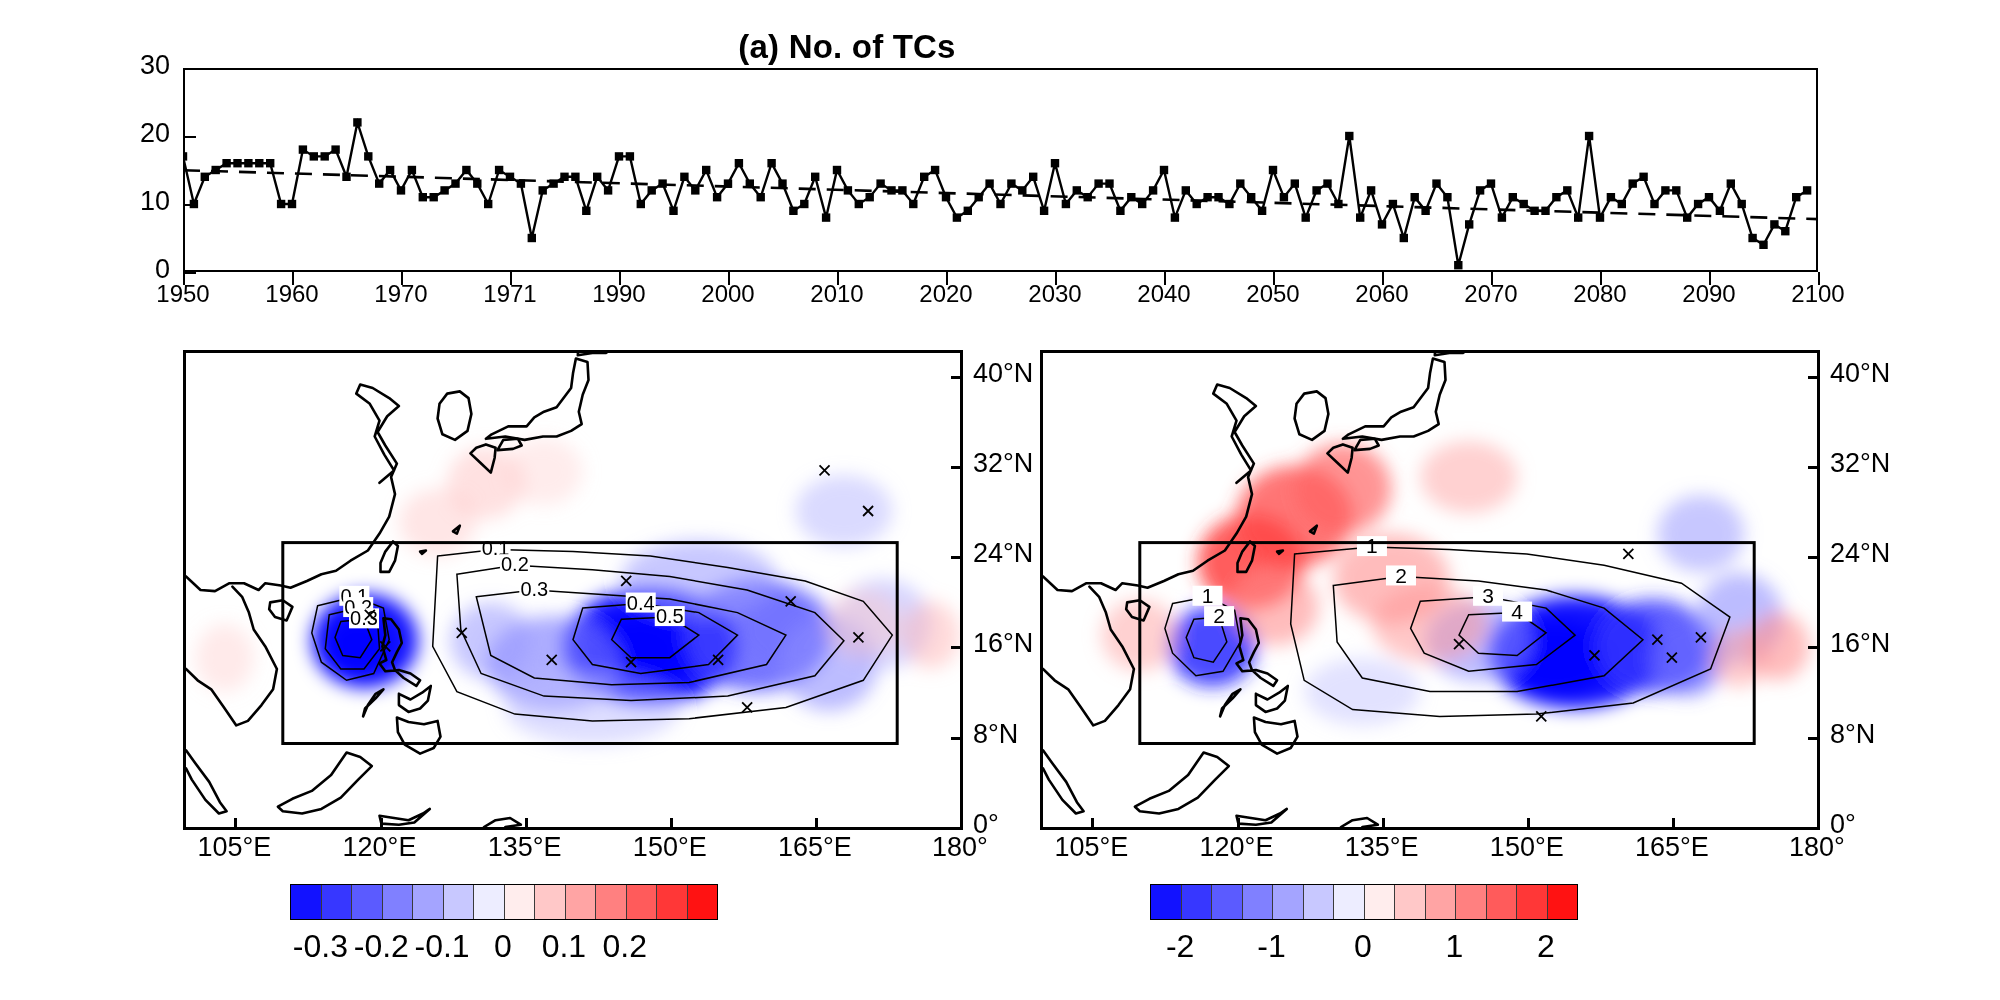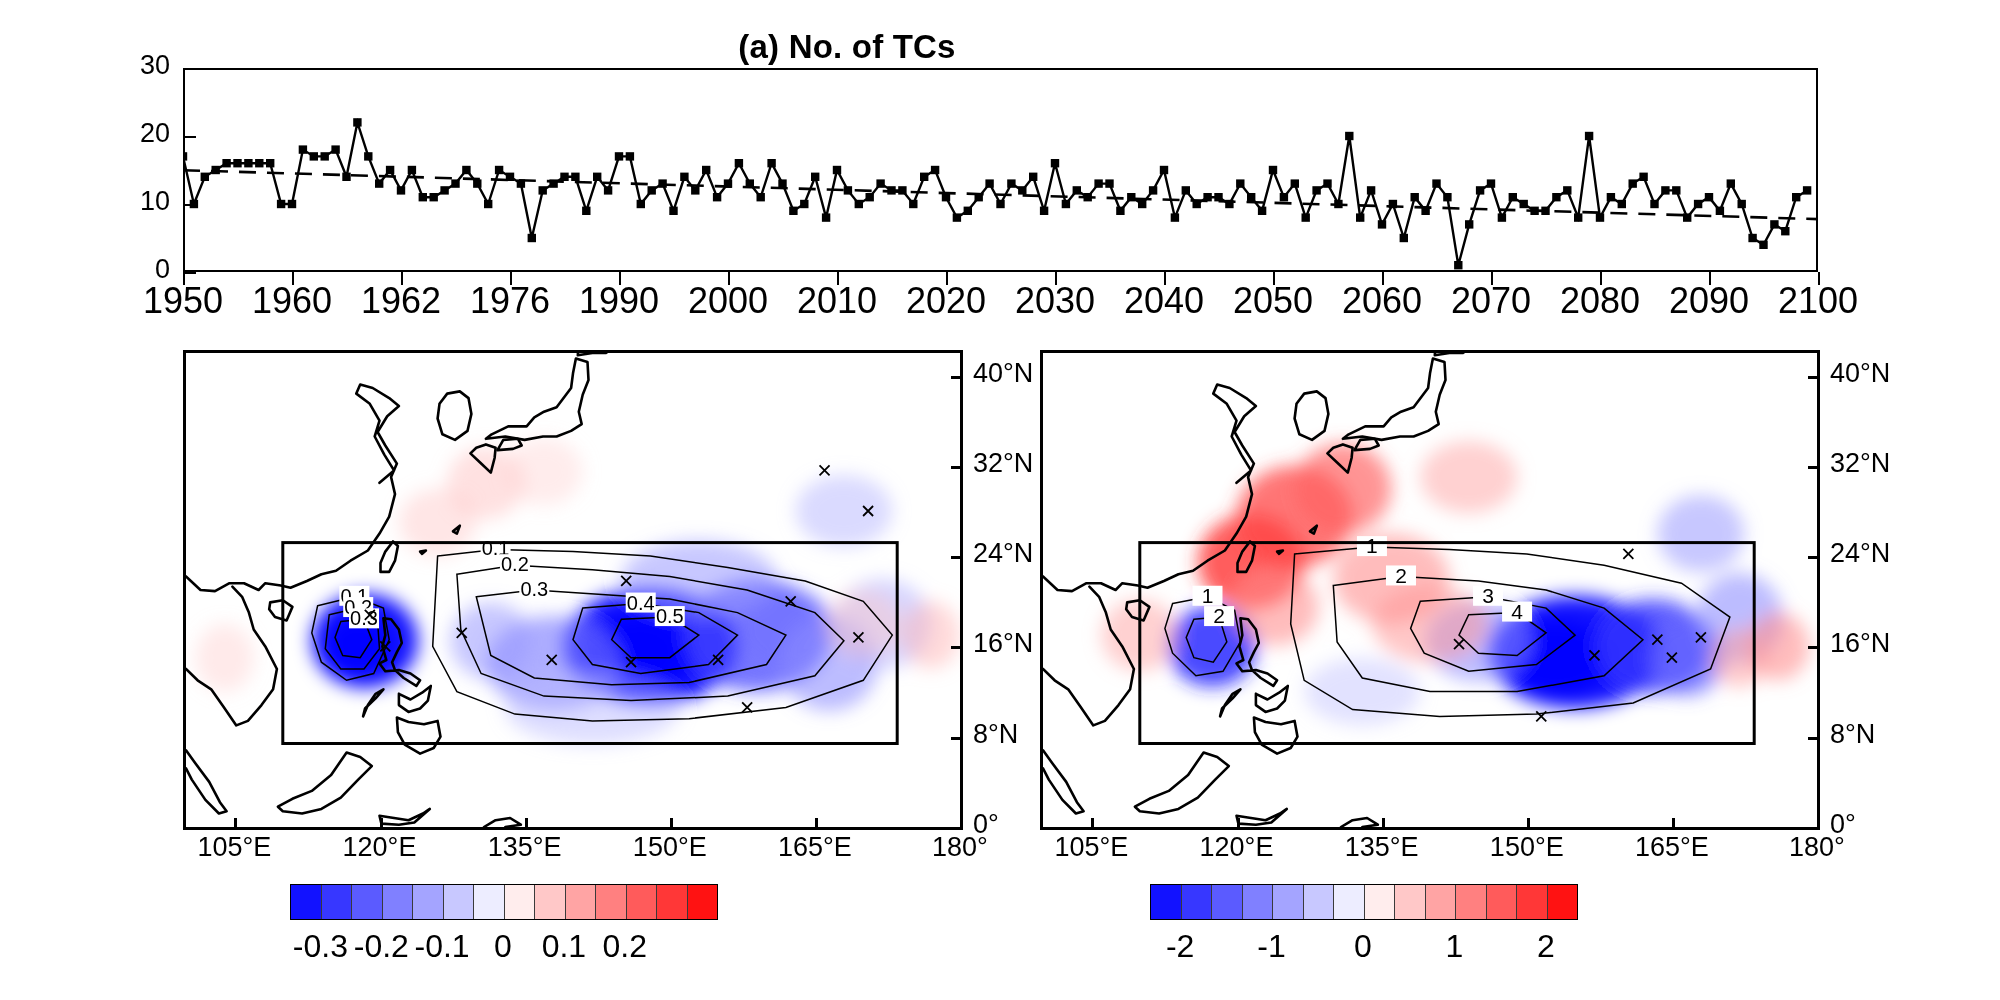--- a/index.html
+++ b/index.html
@@ -12,21 +12,21 @@
   .ttl-b{left:180px;top:405px;width:800px;text-align:center;}
   .ttl-c{left:1040px;top:405px;width:800px;text-align:center;}
 
   
   .pa-frame{position:absolute;left:183px;top:68px;width:1635px;height:204px;
             border:2px solid #000;box-sizing:border-box;background:#fff;}
   .pa-eq{position:absolute;left:1330px;top:96px;font-size:25px;white-space:nowrap;}
   .ylab{position:absolute;right:0;font-size:27px;text-align:right;white-space:nowrap;}
   .ytick{position:absolute;left:183px;width:13px;height:0;border-top:2px solid #000;}
   .xtick{position:absolute;top:272px;width:0;height:13px;border-left:2px solid #000;}
-  .xlab{position:absolute;top:280px;font-size:36px;text-align:center;width:110px;white-space:nowrap;}
+  .xlab{position:absolute;top:280px;font-size:24px;text-align:center;width:110px;white-space:nowrap;}
   .pa-svg{position:absolute;left:183px;top:68px;}
 
   
   .map{position:absolute;width:780px;height:480px;border:3px solid #000;
        box-sizing:border-box;background:#fff;overflow:hidden;}
   .map-b{left:183px;top:350px;}
   .map-c{left:1040px;top:350px;}
   .map-svg{position:absolute;left:0;top:0;}
   .latlab{position:absolute;font-size:27px;white-space:nowrap;}
   .lonlab{position:absolute;top:832px;font-size:27px;text-align:center;width:130px;white-space:nowrap;}
@@ -213,23 +213,23 @@
       <div class="ylab" style="left:90px;width:80px;top:118.0px;">20</div>
       <div class="ytick" style="top:68.0px;"></div>
       <div class="ylab" style="left:90px;width:80px;top:50.0px;">30</div>
     </div>
   <div id="pa-xticks">
       <div class="xtick" style="left:183.0px;"></div>
       <div class="xlab" style="left:128.0px;">1950</div>
       <div class="xtick" style="left:292.0px;"></div>
       <div class="xlab" style="left:237.0px;">1960</div>
       <div class="xtick" style="left:401.0px;"></div>
-      <div class="xlab" style="left:346.0px;">1962</div>
+      <div class="xlab" style="left:346.0px;">1970</div>
       <div class="xtick" style="left:510.0px;"></div>
-      <div class="xlab" style="left:455.0px;">1976</div>
+      <div class="xlab" style="left:455.0px;">1971</div>
       <div class="xtick" style="left:619.0px;"></div>
       <div class="xlab" style="left:564.0px;">1990</div>
       <div class="xtick" style="left:728.0px;"></div>
       <div class="xlab" style="left:673.0px;">2000</div>
       <div class="xtick" style="left:837.0px;"></div>
       <div class="xlab" style="left:782.0px;">2010</div>
       <div class="xtick" style="left:946.0px;"></div>
       <div class="xlab" style="left:891.0px;">2020</div>
       <div class="xtick" style="left:1055.0px;"></div>
       <div class="xlab" style="left:1000.0px;">2030</div>

